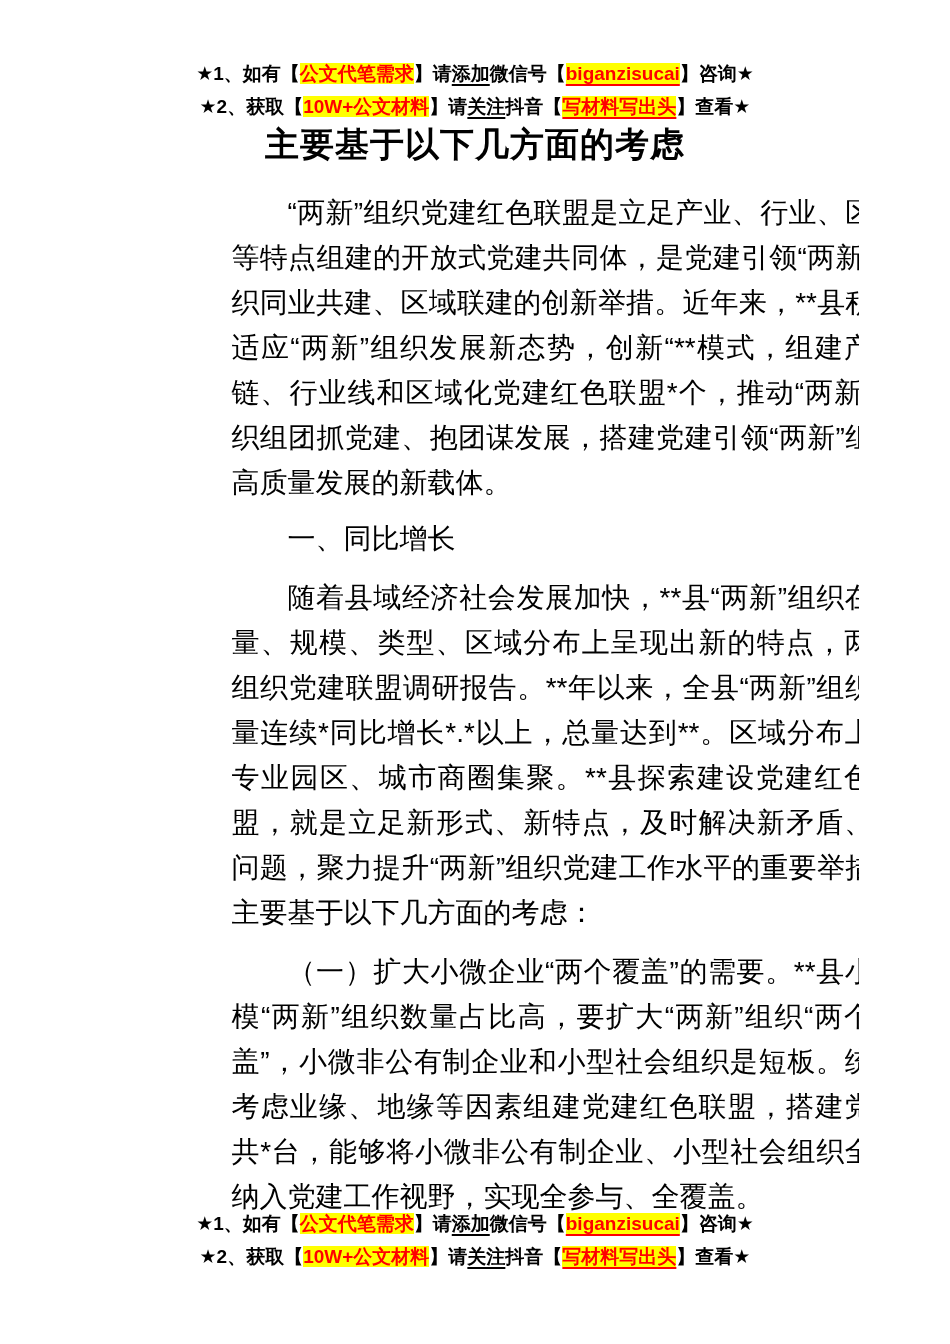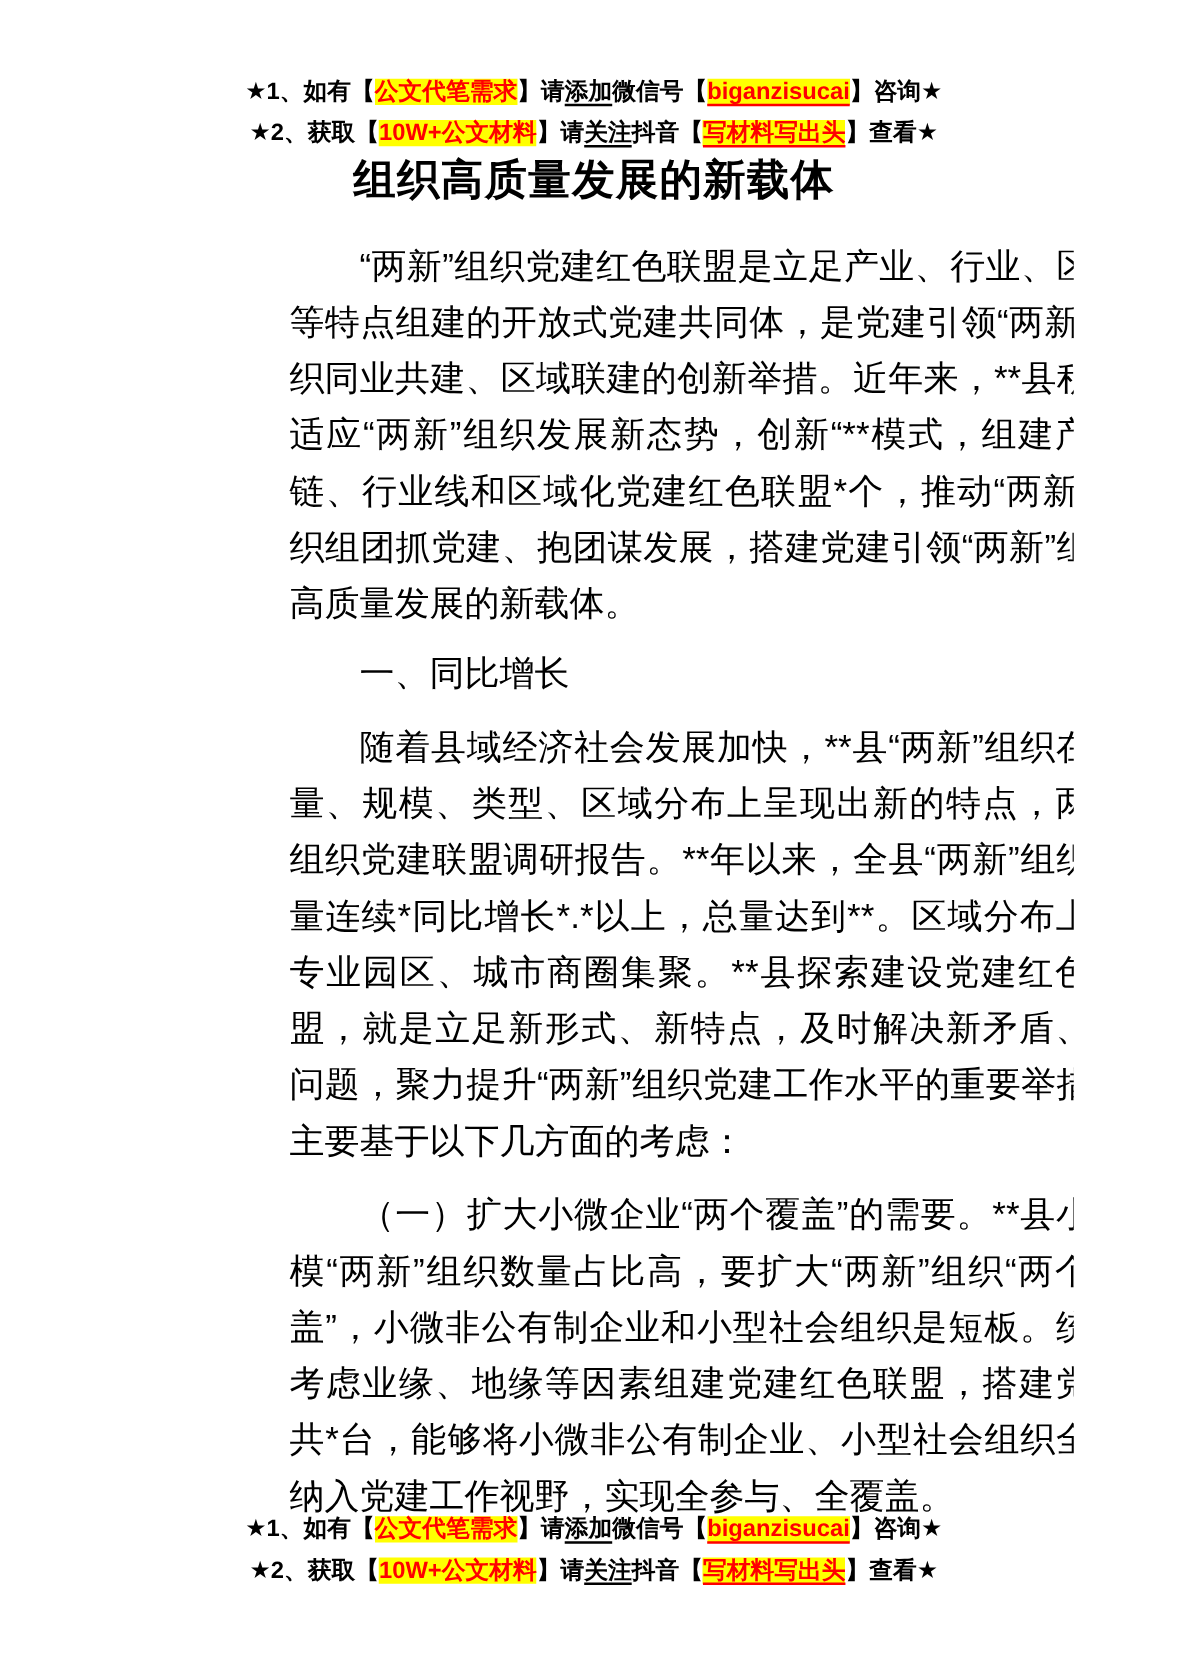--- a/index.html
+++ b/index.html
@@ -86,21 +86,21 @@
 
   <div class="banner banner-top">
     <div class="banner-line">
       <span>★1、如有【</span><span class="hl">公文代笔需求</span><span>】请</span><span class="ul">添加</span><span>微信号【</span><span class="hl ul">biganzisucai</span><span>】咨询★</span>
     </div>
     <div class="banner-line">
       <span>★2、获取【</span><span class="hl">10W+公文材料</span><span>】请</span><span class="ul">关注</span><span>抖音【</span><span class="hl ul">写材料写出头</span><span>】查看★</span>
     </div>
   </div>
 
-  <div class="doc-title">组织高质量发展的新载体</div>
+  <div class="doc-title">主要基于以下几方面的考虑</div>
 
   <div class="doc-body">
     <p>“两新”组织党建红色联盟是立足产业、行业、区域等特点组建的开放式党建共同体，是党建引领“两新”组织同业共建、区域联建的创新举措。近年来，**县积极适应“两新”组织发展新态势，创新“**模式，组建产业链、行业线和区域化党建红色联盟*个，推动“两新”组织组团抓党建、抱团谋发展，搭建党建引领“两新”组织高质量发展的新载体。</p>
     <p class="heading">一、同比增长</p>
     <p>随着县域经济社会发展加快，**县“两新”组织在数量、规模、类型、区域分布上呈现出新的特点，两新组织党建联盟调研报告。**年以来，全县“两新”组织数量连续*同比增长*.*以上，总量达到**。区域分布上向专业园区、城市商圈集聚。**县探索建设党建红色联盟，就是立足新形式、新特点，及时解决新矛盾、新问题，聚力提升“两新”组织党建工作水平的重要举措，主要基于以下几方面的考虑：</p>
     <p>（一）扩大小微企业“两个覆盖”的需要。**县小规模“两新”组织数量占比高，要扩大“两新”组织“两个覆盖”，小微非公有制企业和小型社会组织是短板。统筹考虑业缘、地缘等因素组建党建红色联盟，搭建党建共*台，能够将小微非公有制企业、小型社会组织全部纳入党建工作视野，实现全参与、全覆盖。</p>
   </div>
 
   <div class="banner banner-bottom">
     <div class="banner-line">

